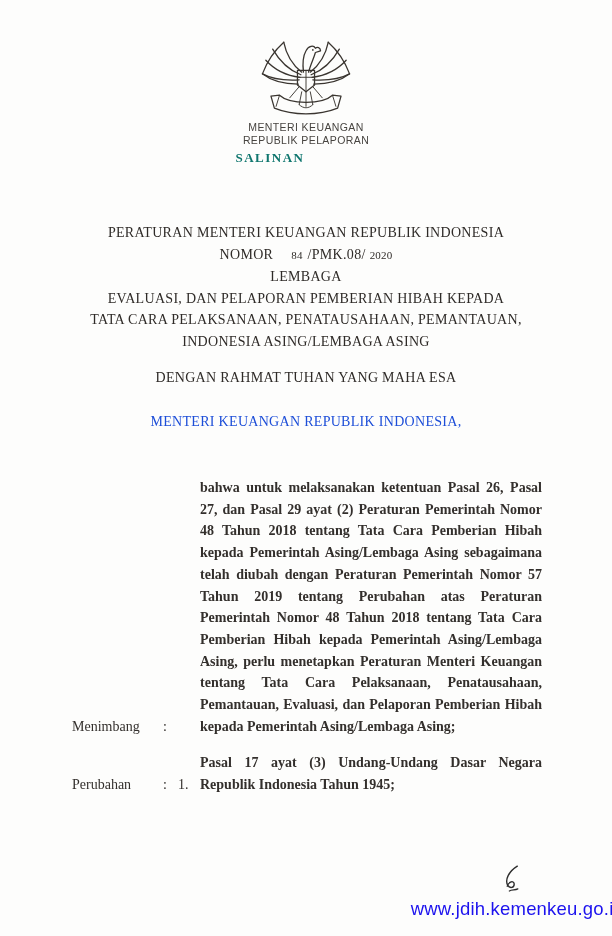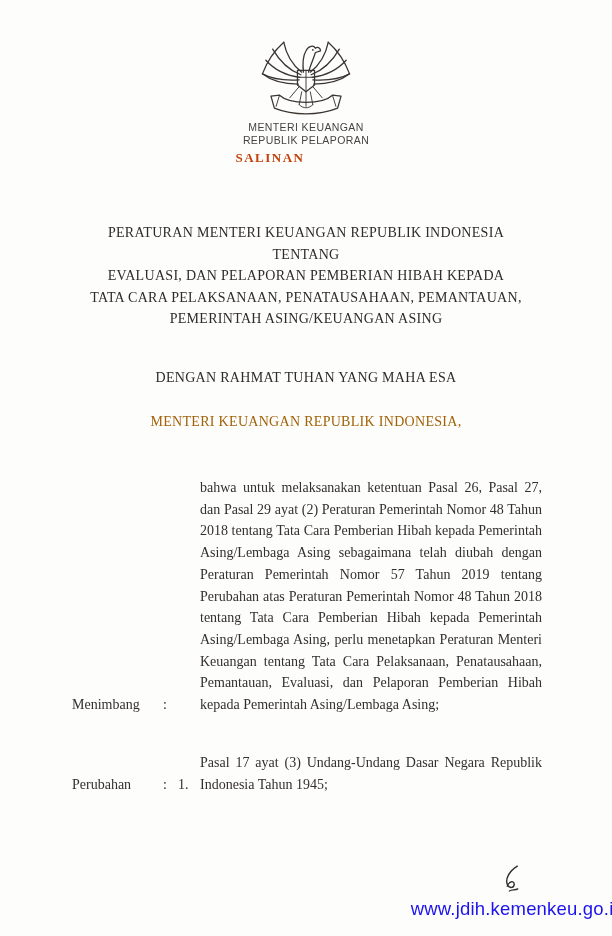--- a/index.html
+++ b/index.html
@@ -19,55 +19,55 @@
     position:absolute;left:0;top:121px;width:612px;
     text-align:center;
     font-family:"Liberation Sans", sans-serif;
     font-size:10.5px;line-height:13px;letter-spacing:.4px;
     color:#474440;
   }
   .salinan{
     position:absolute;left:0;top:150px;width:540px;
     text-align:center;
     font-weight:bold;font-size:13px;letter-spacing:1.5px;
-    color:#c2410c;
+    color:#0f766e;
   }
   
   .title-block{
     position:absolute;left:0;top:222px;width:612px;
     text-align:center;
     font-size:14px;line-height:21.5px;letter-spacing:.3px;
     color:#2f2b28;
   }
   .title-block .filled{font-size:11px;letter-spacing:.2px;}
   .nomor-gap1{display:inline-block;width:18px;}
   .nomor-gap2{display:inline-block;width:5px;}
   .nomor-gap3{display:inline-block;width:4px;}
   
   .invocation{
     position:absolute;left:0;top:370px;width:612px;text-align:center;
     font-size:14px;letter-spacing:.3px;color:#2f2b28;
   }
   .authority{
     position:absolute;left:0;top:414px;width:612px;text-align:center;
-    font-size:14px;letter-spacing:.3px;color:#a16207;
+    font-size:14px;letter-spacing:.3px;color:#1d4ed8;
   }
   
   .row{
     position:absolute;left:72px;width:470px;
     display:flex;align-items:flex-end;
     font-size:14px;line-height:21.7px;color:#332f2c;
   }
   .row-menimbang{top:477px;}
   .row-mengingat{top:752px;}
   .col-label{width:91px;flex:0 0 auto;}
   .col-colon-wide{width:37px;flex:0 0 auto;}
   .col-colon-narrow{width:15px;flex:0 0 auto;}
   .col-num{width:22px;flex:0 0 auto;}
-  .col-text{width:342px;flex:0 0 auto;text-align:justify;}
+  .col-text{width:342px;flex:0 0 auto;text-align:justify;font-weight:bold;}
   
   .paraf{position:absolute;left:496px;top:864px;width:32px;height:36px;}
   .watermark{
     position:absolute;right:26px;top:898px;
     font-family:"Liberation Sans", sans-serif;
     font-size:18.5px;color:#1c12ee;
     letter-spacing:.2px;
     text-decoration:none;
     margin-left:7px;
   }
@@ -111,24 +111,27 @@
 
   <div class="ministry">
     <div>MENTERI KEUANGAN</div>
     <div>REPUBLIK PELAPORAN</div>
   </div>
 
   <div class="salinan">SALINAN</div>
 
   <div class="title-block">
     <div>PERATURAN MENTERI KEUANGAN REPUBLIK INDONESIA</div>
-    <div>TENTANG</div>
+    <div>
+      <span>NOMOR</span><span class="nomor-gap1"></span><span class="filled">84</span><span class="nomor-gap2"></span><span>/PMK.08/</span><span class="nomor-gap3"></span><span class="filled">2020</span>
+    </div>
+    <div>LEMBAGA</div>
     <div>EVALUASI, DAN PELAPORAN PEMBERIAN HIBAH KEPADA</div>
     <div>TATA CARA PELAKSANAAN, PENATAUSAHAAN, PEMANTAUAN,</div>
-    <div>PEMERINTAH ASING/KEUANGAN ASING</div>
+    <div>INDONESIA ASING/LEMBAGA ASING</div>
   </div>
 
   <div class="invocation">DENGAN RAHMAT TUHAN YANG MAHA ESA</div>
   <div class="authority">MENTERI KEUANGAN REPUBLIK INDONESIA,</div>
 
   <div class="row row-menimbang">
     <div class="col-label">Menimbang</div>
     <div class="col-colon-wide">:</div>
     <div class="col-text">bahwa untuk melaksanakan ketentuan Pasal 26, Pasal 27, dan Pasal 29 ayat (2) Peraturan Pemerintah Nomor 48 Tahun 2018 tentang Tata Cara Pemberian Hibah kepada Pemerintah Asing/Lembaga Asing sebagaimana telah diubah dengan Peraturan Pemerintah Nomor 57 Tahun 2019 tentang Perubahan atas Peraturan Pemerintah Nomor 48 Tahun 2018 tentang Tata Cara Pemberian Hibah kepada Pemerintah Asing/Lembaga Asing, perlu menetapkan Peraturan Menteri Keuangan tentang Tata Cara Pelaksanaan, Penatausahaan, Pemantauan, Evaluasi, dan Pelaporan Pemberian Hibah kepada Pemerintah Asing/Lembaga Asing;</div>
   </div>

